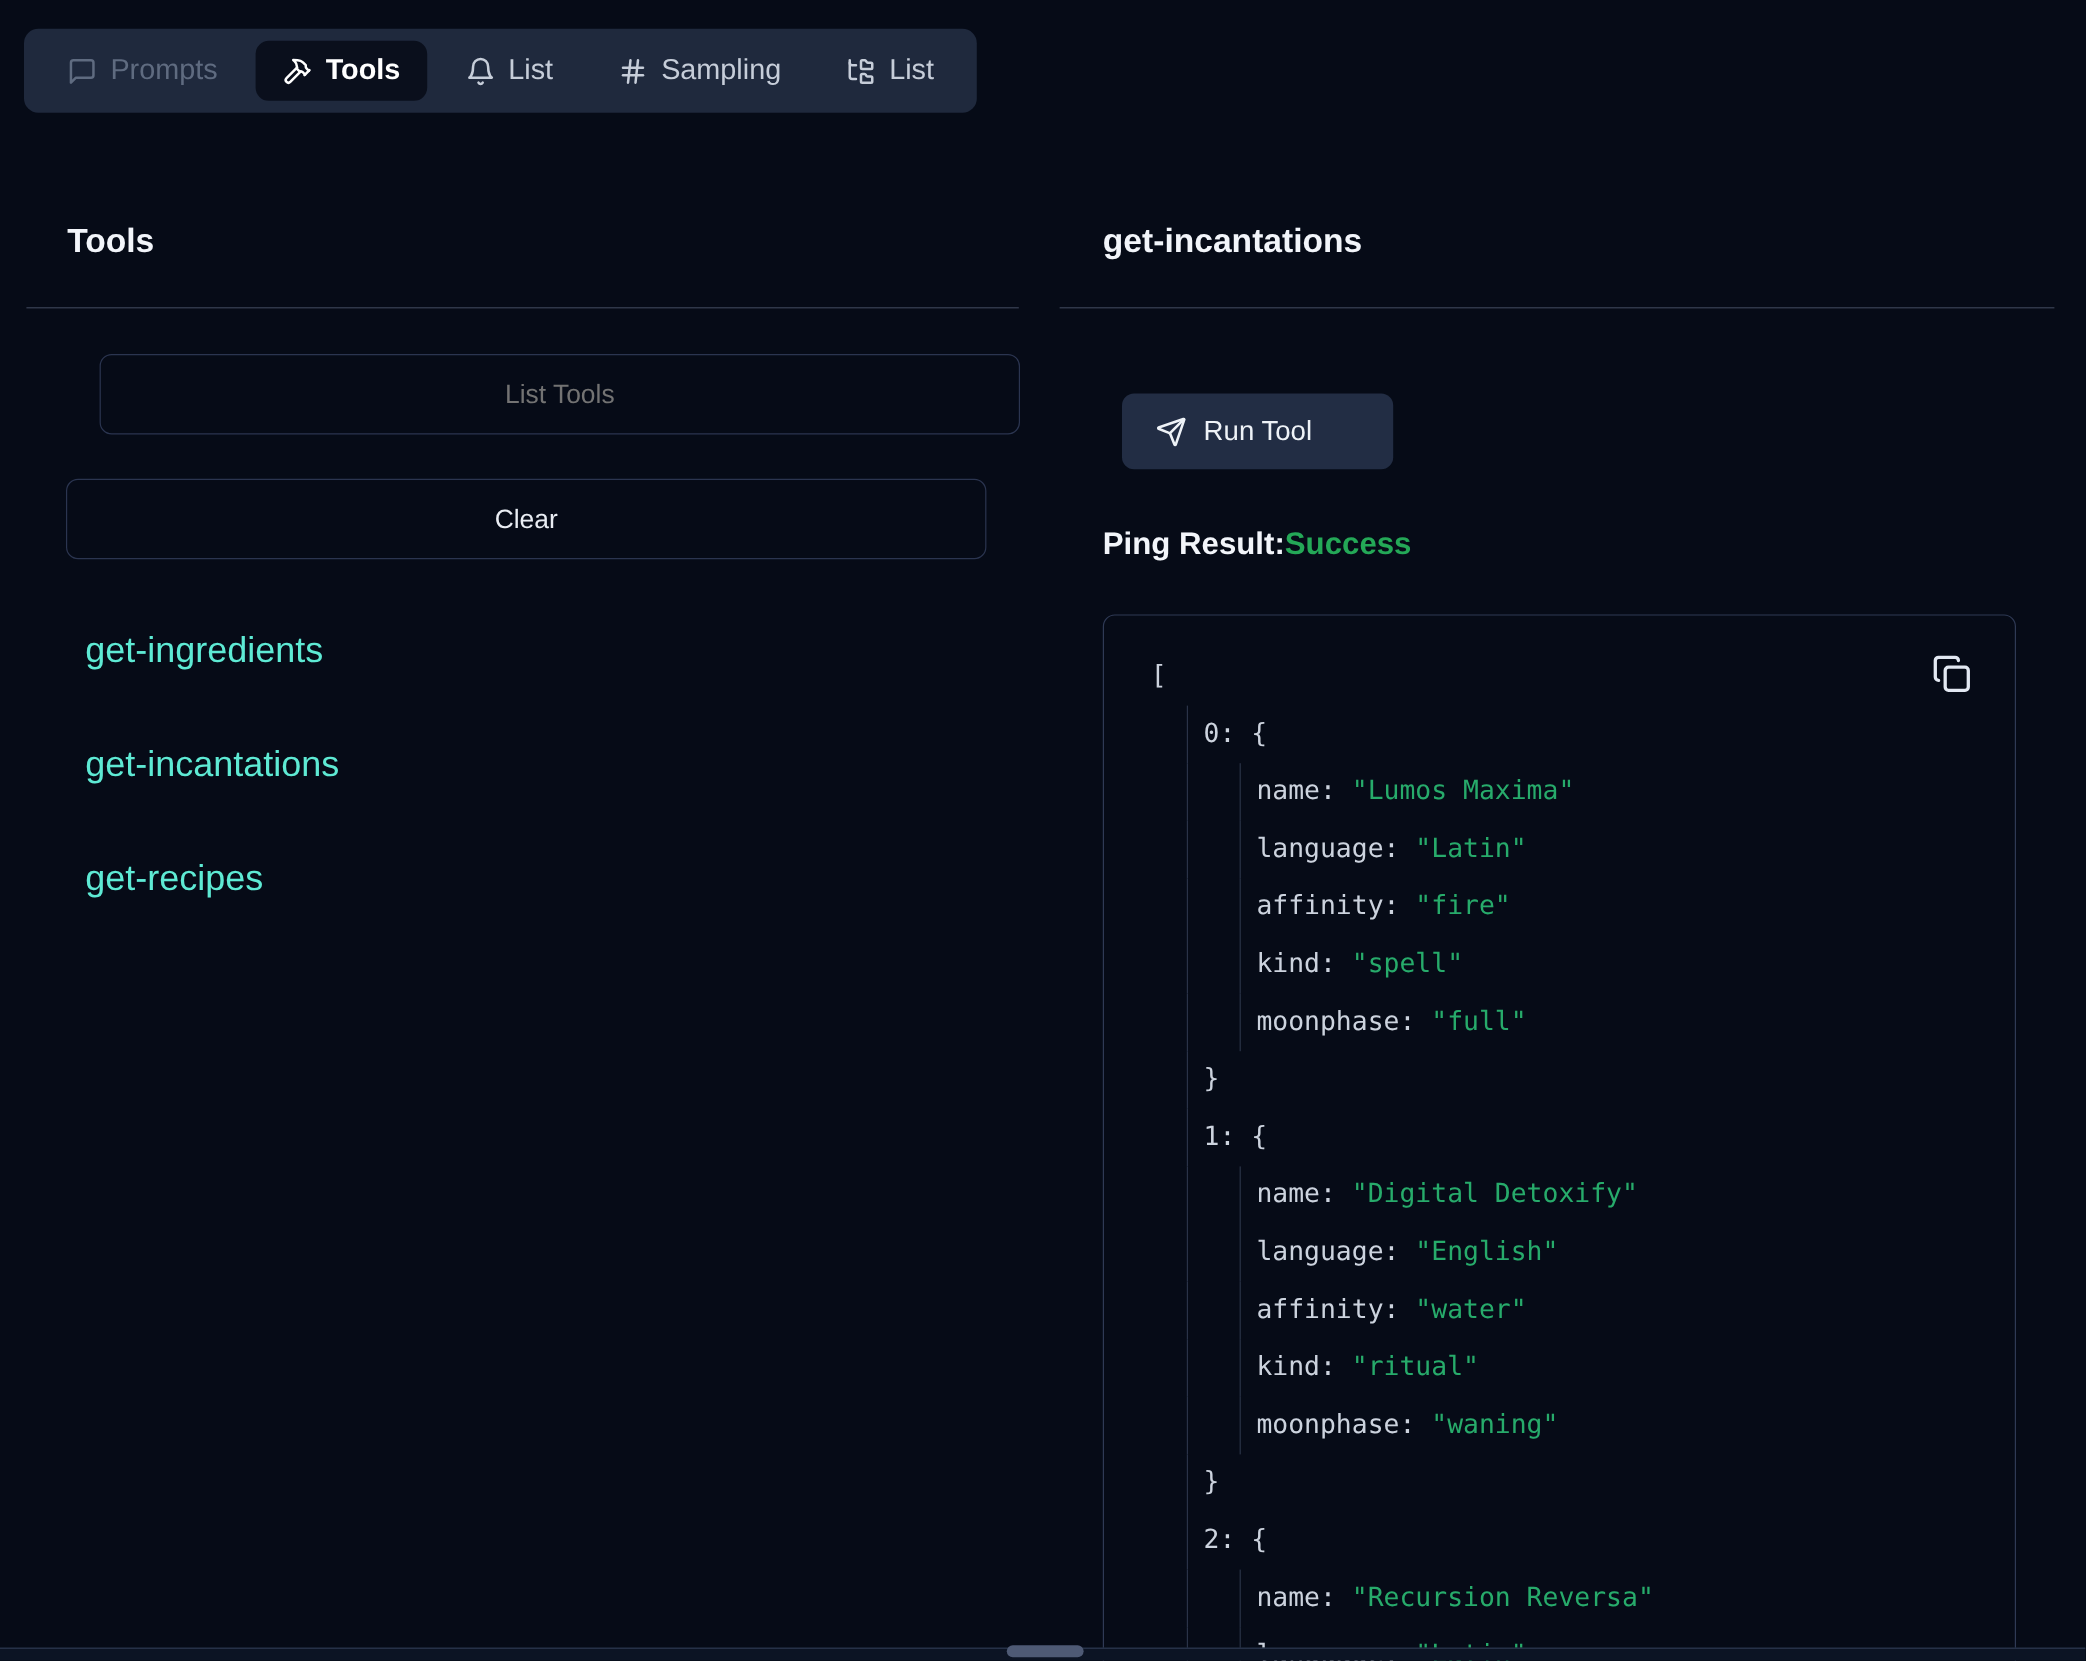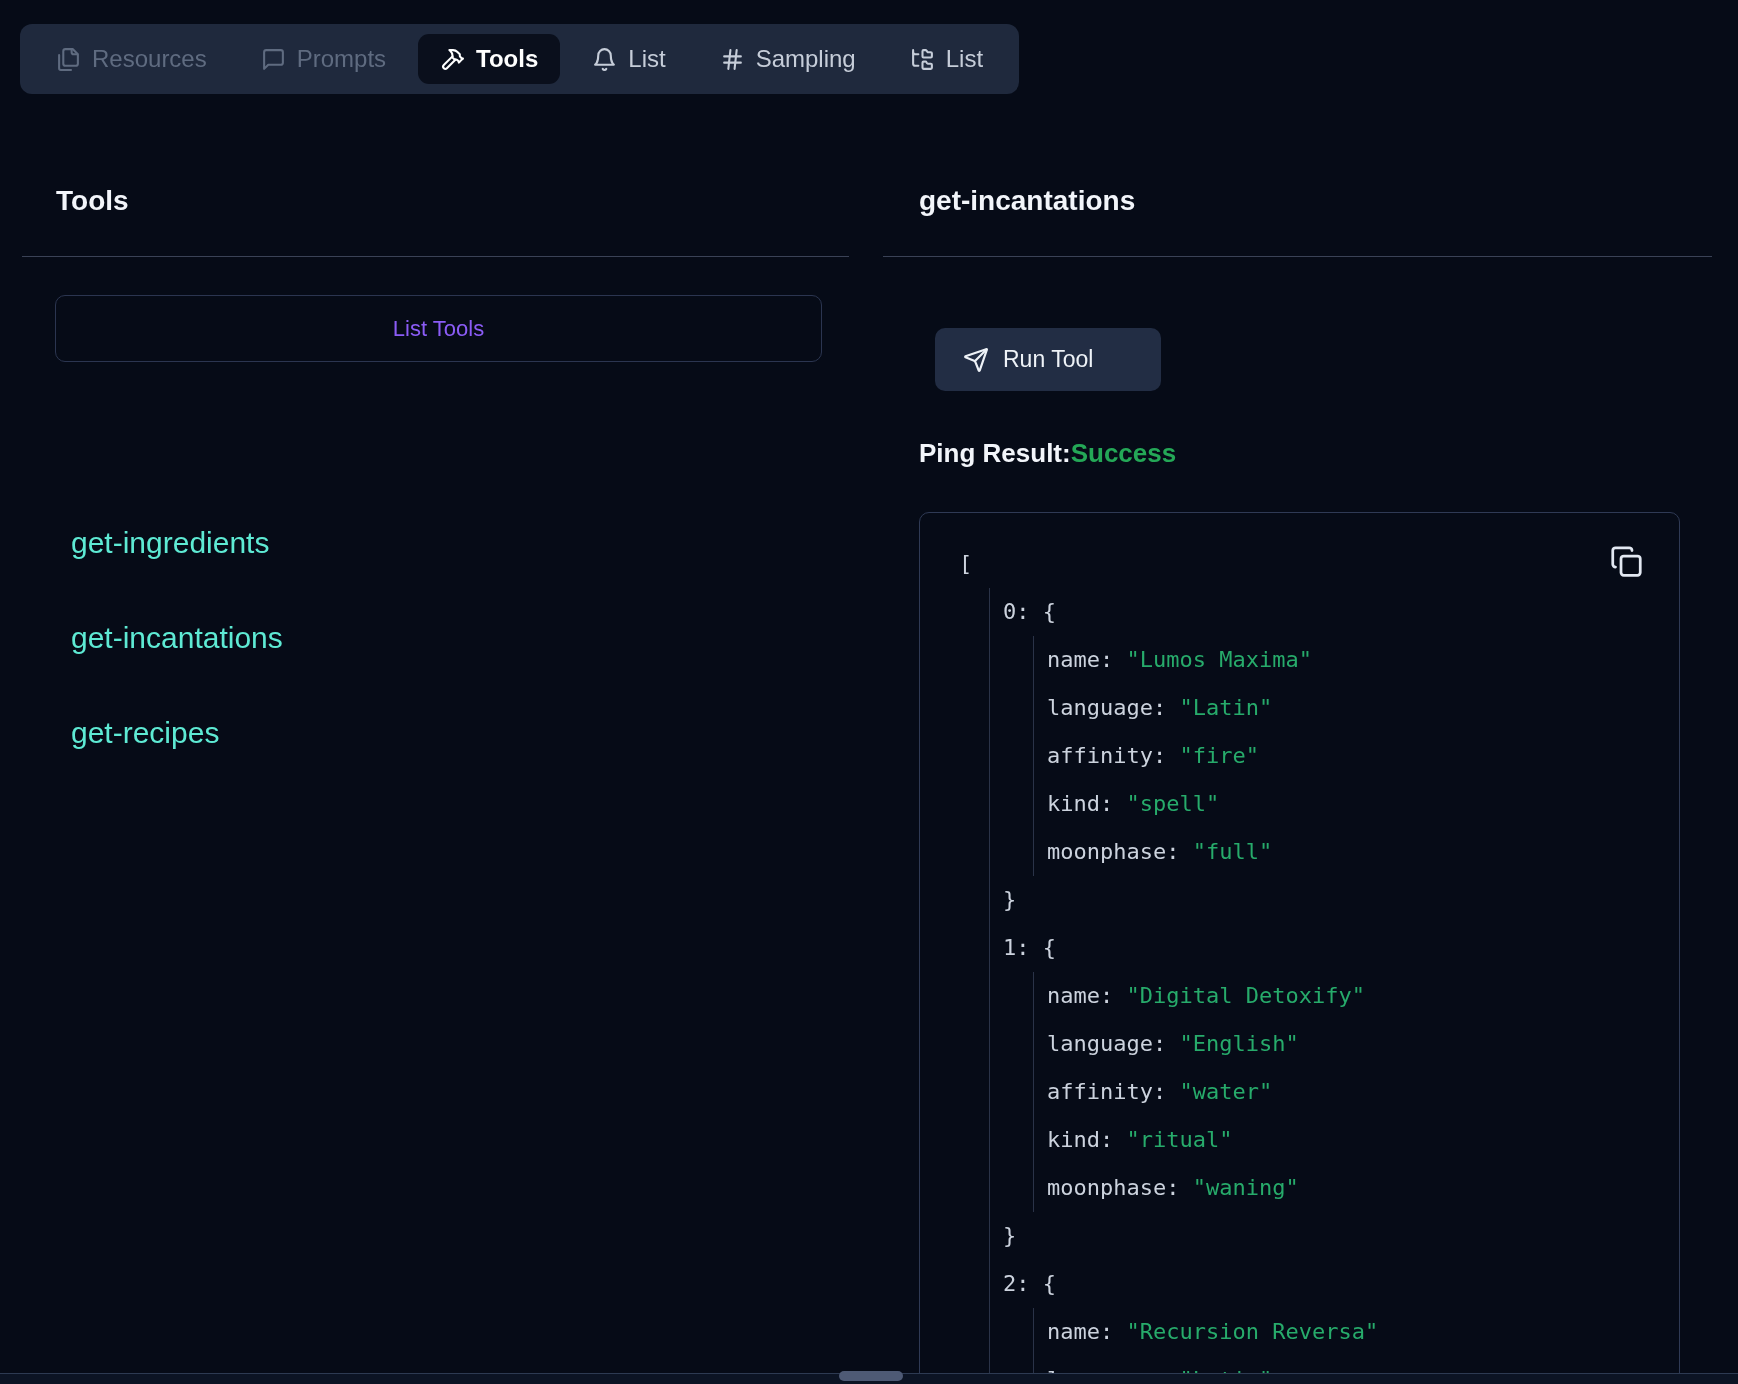--- a/index.html
+++ b/index.html
@@ -49,21 +49,21 @@
   .panel-title{position:absolute;top:184px;font-size:28px;font-weight:600;line-height:34px;color:var(--white);}
   .col-left .panel-title{left:34px;}
   .col-right .panel-title{left:36px;}
   .panel-divider{position:absolute;top:256px;left:0;right:0;height:1px;background:var(--divider);}
   
   .btn-outline{
     position:absolute;left:33px;width:767px;height:67px;
     border:1px solid var(--border);border-radius:10px;background:transparent;
     font-family:inherit;font-size:22px;cursor:pointer;
   }
-  .btn-list{top:295px;color:#8b5cf6;}
+  .btn-list{top:295px;color:#737373;margin-left:28px;}
   .btn-clear{top:399px;color:#e9edf3;}
   .tool-list{position:absolute;top:519px;left:0;right:0;list-style:none;}
   .tool-item{
     height:48px;line-height:48px;margin-bottom:47px;padding-left:49px;
     font-size:30px;color:#5eead4;cursor:pointer;
   }
   
   .run-btn{
     position:absolute;top:328px;left:52px;width:226px;height:63px;
     background:var(--btnbg);border:none;border-radius:10px;
@@ -102,30 +102,20 @@
     border-radius:5px;background:#4e5a75;cursor:pointer;
   }
 </style>
 </head>
 <body>
 
 <nav class="tabbar">
   <button class="tab dim">
     <span class="ticon">
       <svg viewBox="0 0 24 24" fill="none" stroke="currentColor" stroke-width="2" stroke-linecap="round" stroke-linejoin="round">
-          <path d="M20 7h-3a2 2 0 0 1-2-2V2"></path>
-          <path d="M9 18a2 2 0 0 1-2-2V4a2 2 0 0 1 2-2h7l5 5v9a2 2 0 0 1-2 2Z"></path>
-          <path d="M3 7.6v12.8A1.6 1.6 0 0 0 4.6 22h9.8"></path>
-        </svg>
-    </span>
-    <span>Resources</span>
-  </button>
-  <button class="tab dim">
-    <span class="ticon">
-      <svg viewBox="0 0 24 24" fill="none" stroke="currentColor" stroke-width="2" stroke-linecap="round" stroke-linejoin="round">
           <path d="M21 15a2 2 0 0 1-2 2H7l-4 4V5a2 2 0 0 1 2-2h14a2 2 0 0 1 2 2z"></path>
         </svg>
     </span>
     <span>Prompts</span>
   </button>
   <button class="tab active">
     <span class="ticon">
       <svg viewBox="0 0 24 24" fill="none" stroke="currentColor" stroke-width="2" stroke-linecap="round" stroke-linejoin="round">
           <path d="m15 12-8.373 8.373a1 1 0 1 1-3-3L12 9"></path>
           <path d="m18 15 4-4"></path>
@@ -164,20 +154,21 @@
         </svg>
     </span>
     <span>List</span>
   </button>
 </nav>
 
 <section class="col col-left">
   <h2 class="panel-title">Tools</h2>
   <div class="panel-divider"></div>
   <button class="btn-outline btn-list">List Tools</button>
+  <button class="btn-outline btn-clear">Clear</button>
   <ul class="tool-list">
     <li class="tool-item">get-ingredients</li>
     <li class="tool-item">get-incantations</li>
     <li class="tool-item">get-recipes</li>
   </ul>
 </section>
 
 <section class="col col-right">
   <h2 class="panel-title">get-incantations</h2>
   <div class="panel-divider"></div>

